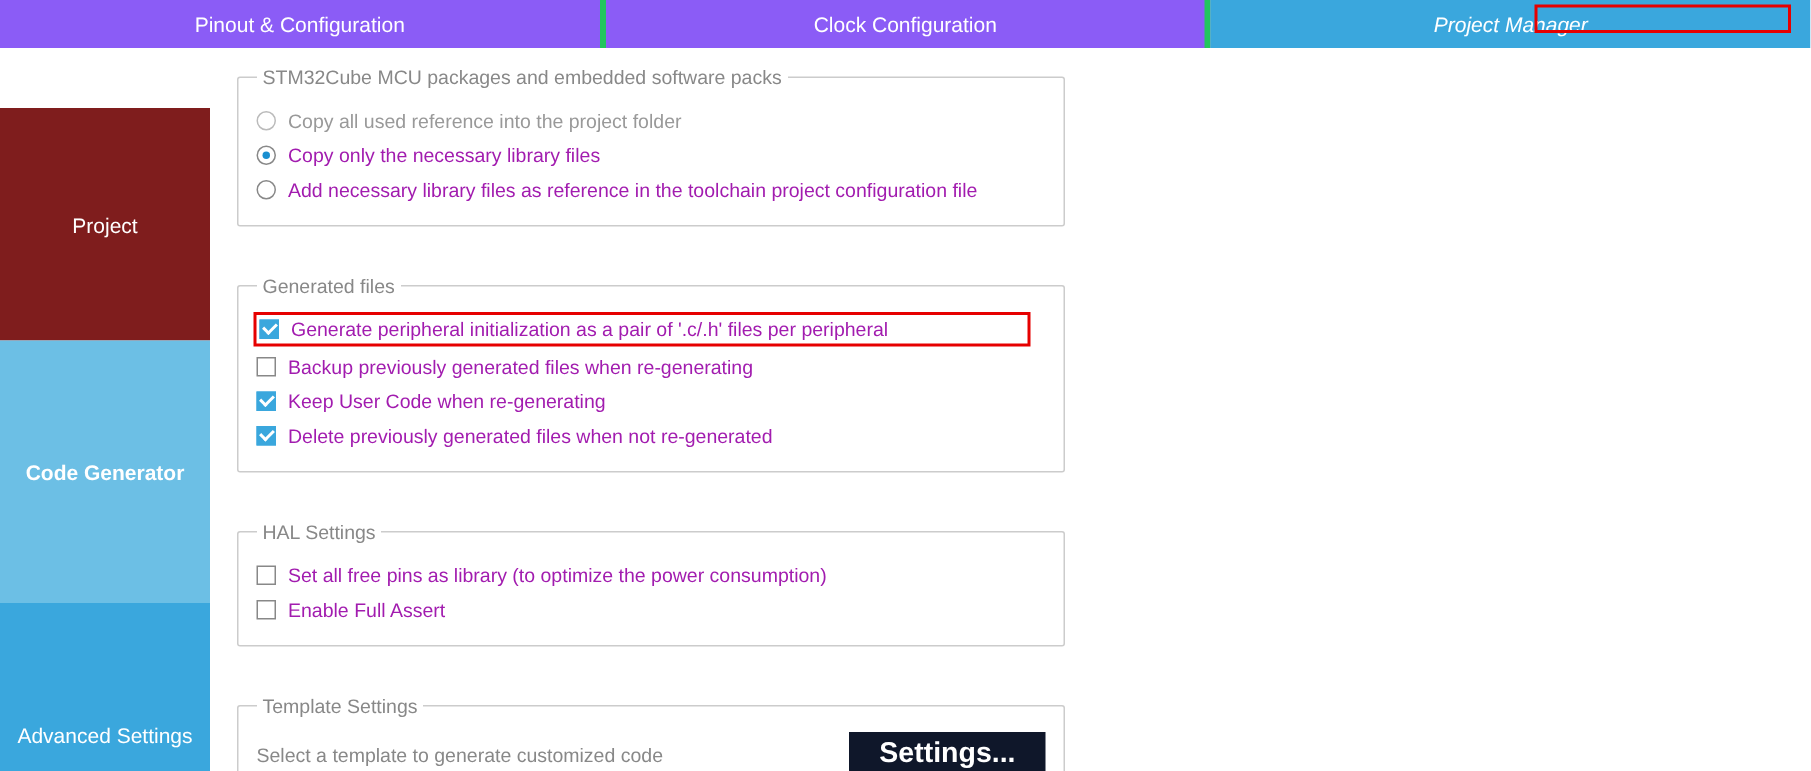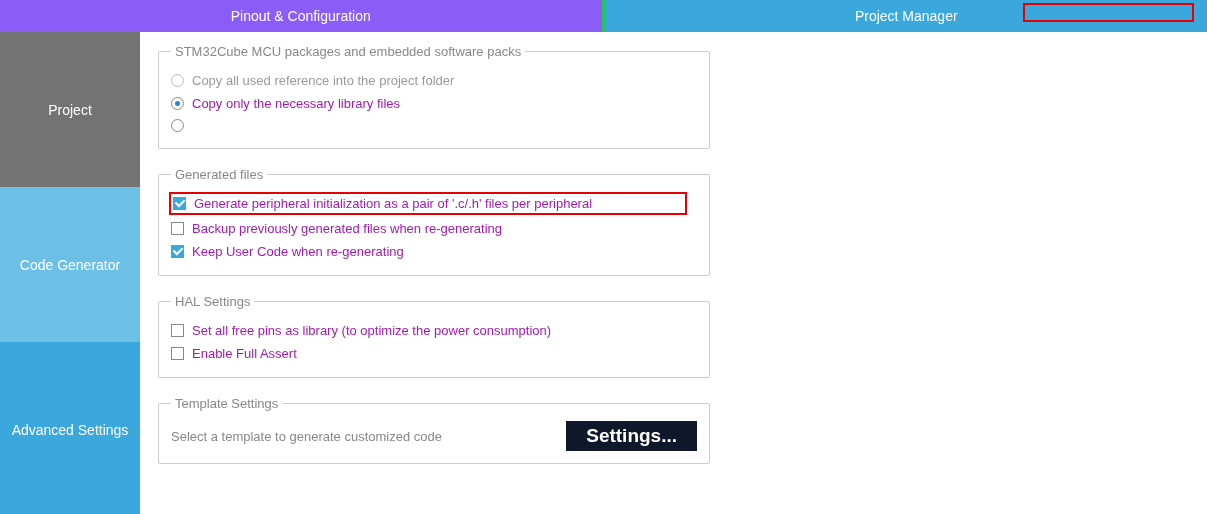--- a/index.html
+++ b/index.html
@@ -17,21 +17,21 @@
     .tab {
       flex: 1;
       text-align: center;
       padding: 8px 0;
       color: #fff;
       font-size: 14px;
       cursor: pointer;
       position: relative;
     }
     .tab-dark { background: #8b5cf6; border-right: 4px solid #22c55e; }
-    .tab-light { background: #3aa7dd; }
+    .tab-light { background: #3aa7dd; font-style: italic; }
     .tab-highlight {
       position: absolute;
       border: 2px solid #e60000;
       top: 3px;
       right: 13px;
       width: 171px;
       height: 19px;
       pointer-events: none;
     }
     .content-wrap {
@@ -44,31 +44,31 @@
     }
     .side-item {
       display: flex;
       align-items: center;
       justify-content: center;
       color: #fff;
       font-size: 14px;
       cursor: pointer;
       text-align: center;
     }
-    .side-project { height: 155px; background: #737373; }
-    .side-codegen { height: 155px; background: #6cbfe5; }
+    .side-project { height: 155px; background: #7f1d1d; margin-top: 40px; }
+    .side-codegen { height: 175px; background: #6cbfe5; font-weight: bold; }
     .side-advanced { height: 175px; background: #3aa7dd; }
     .main {
       flex: 1;
       padding: 12px 18px 18px 18px;
     }
     fieldset {
       border: 1px solid #ccc;
       border-radius: 2px;
-      margin-bottom: 18px;
+      margin-bottom: 32px;
       padding: 10px 12px 12px 12px;
       width: 552px;
     }
     legend {
       color: #888;
       font-size: 13px;
       padding: 0 4px;
     }
     .opt {
       display: flex;
@@ -138,20 +138,21 @@
       font-size: 19px;
       cursor: pointer;
       font-weight: bold;
     }
   </style>
 </head>
 <body>
 
 <div class="tabs">
   <div class="tab tab-dark">Pinout &amp; Configuration</div>
+  <div class="tab tab-dark">Clock Configuration</div>
   <div class="tab tab-light">
     <span>Project Manager</span>
     <div class="tab-highlight"></div>
   </div>
 </div>
 
 <div class="content-wrap">
   <div class="sidebar">
     <div class="side-item side-project">Project</div>
     <div class="side-item side-codegen">Code Generator</div>
@@ -165,39 +166,44 @@
       <div class="opt">
         <span class="radio disabled"></span>
         <span class="opt-label disabled">Copy all used reference into the project folder</span>
       </div>
       <div class="opt">
         <span class="radio checked"></span>
         <span class="opt-label">Copy only the necessary library files</span>
       </div>
       <div class="opt">
         <span class="radio"></span>
+        <span class="opt-label">Add necessary library files as reference in the toolchain project configuration file</span>
       </div>
     </fieldset>
 
     <fieldset>
       <legend>Generated files</legend>
       <div class="highlight-row">
         <div class="opt" style="padding:0">
           <span class="checkbox checked"></span>
           <span class="opt-label">Generate peripheral initialization as a pair of '.c/.h' files per peripheral</span>
         </div>
       </div>
       <div class="opt">
         <span class="checkbox"></span>
         <span class="opt-label">Backup previously generated files when re-generating</span>
       </div>
       <div class="opt">
         <span class="checkbox checked"></span>
         <span class="opt-label">Keep User Code when re-generating</span>
       </div>
+      <div class="opt">
+        <span class="checkbox checked"></span>
+        <span class="opt-label">Delete previously generated files when not re-generated</span>
+      </div>
     </fieldset>
 
     <fieldset>
       <legend>HAL Settings</legend>
       <div class="opt">
         <span class="checkbox"></span>
         <span class="opt-label">Set all free pins as library (to optimize the power consumption)</span>
       </div>
       <div class="opt">
         <span class="checkbox"></span>

